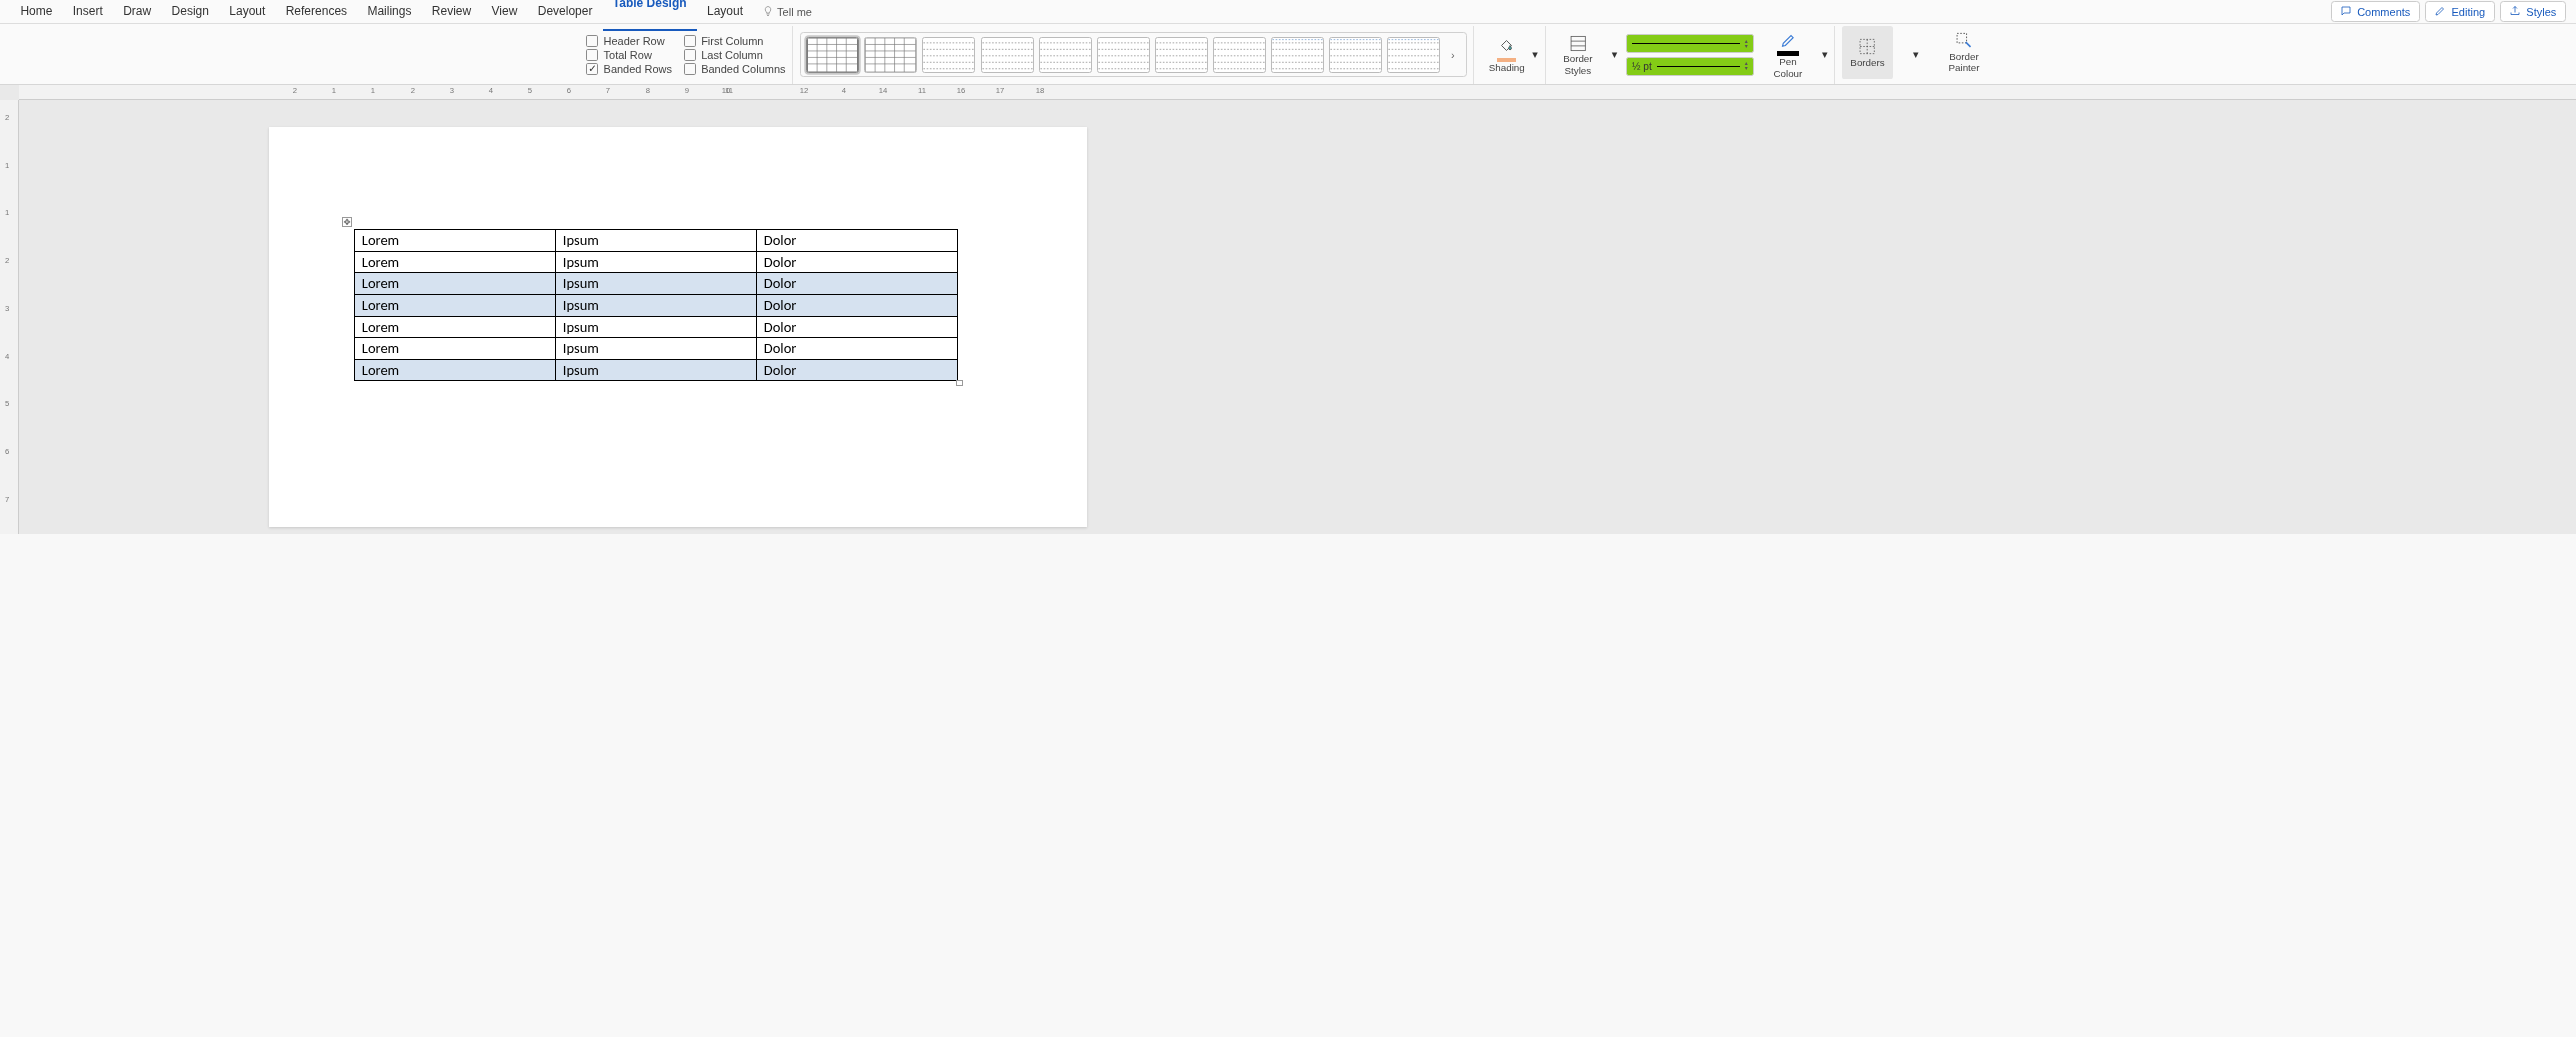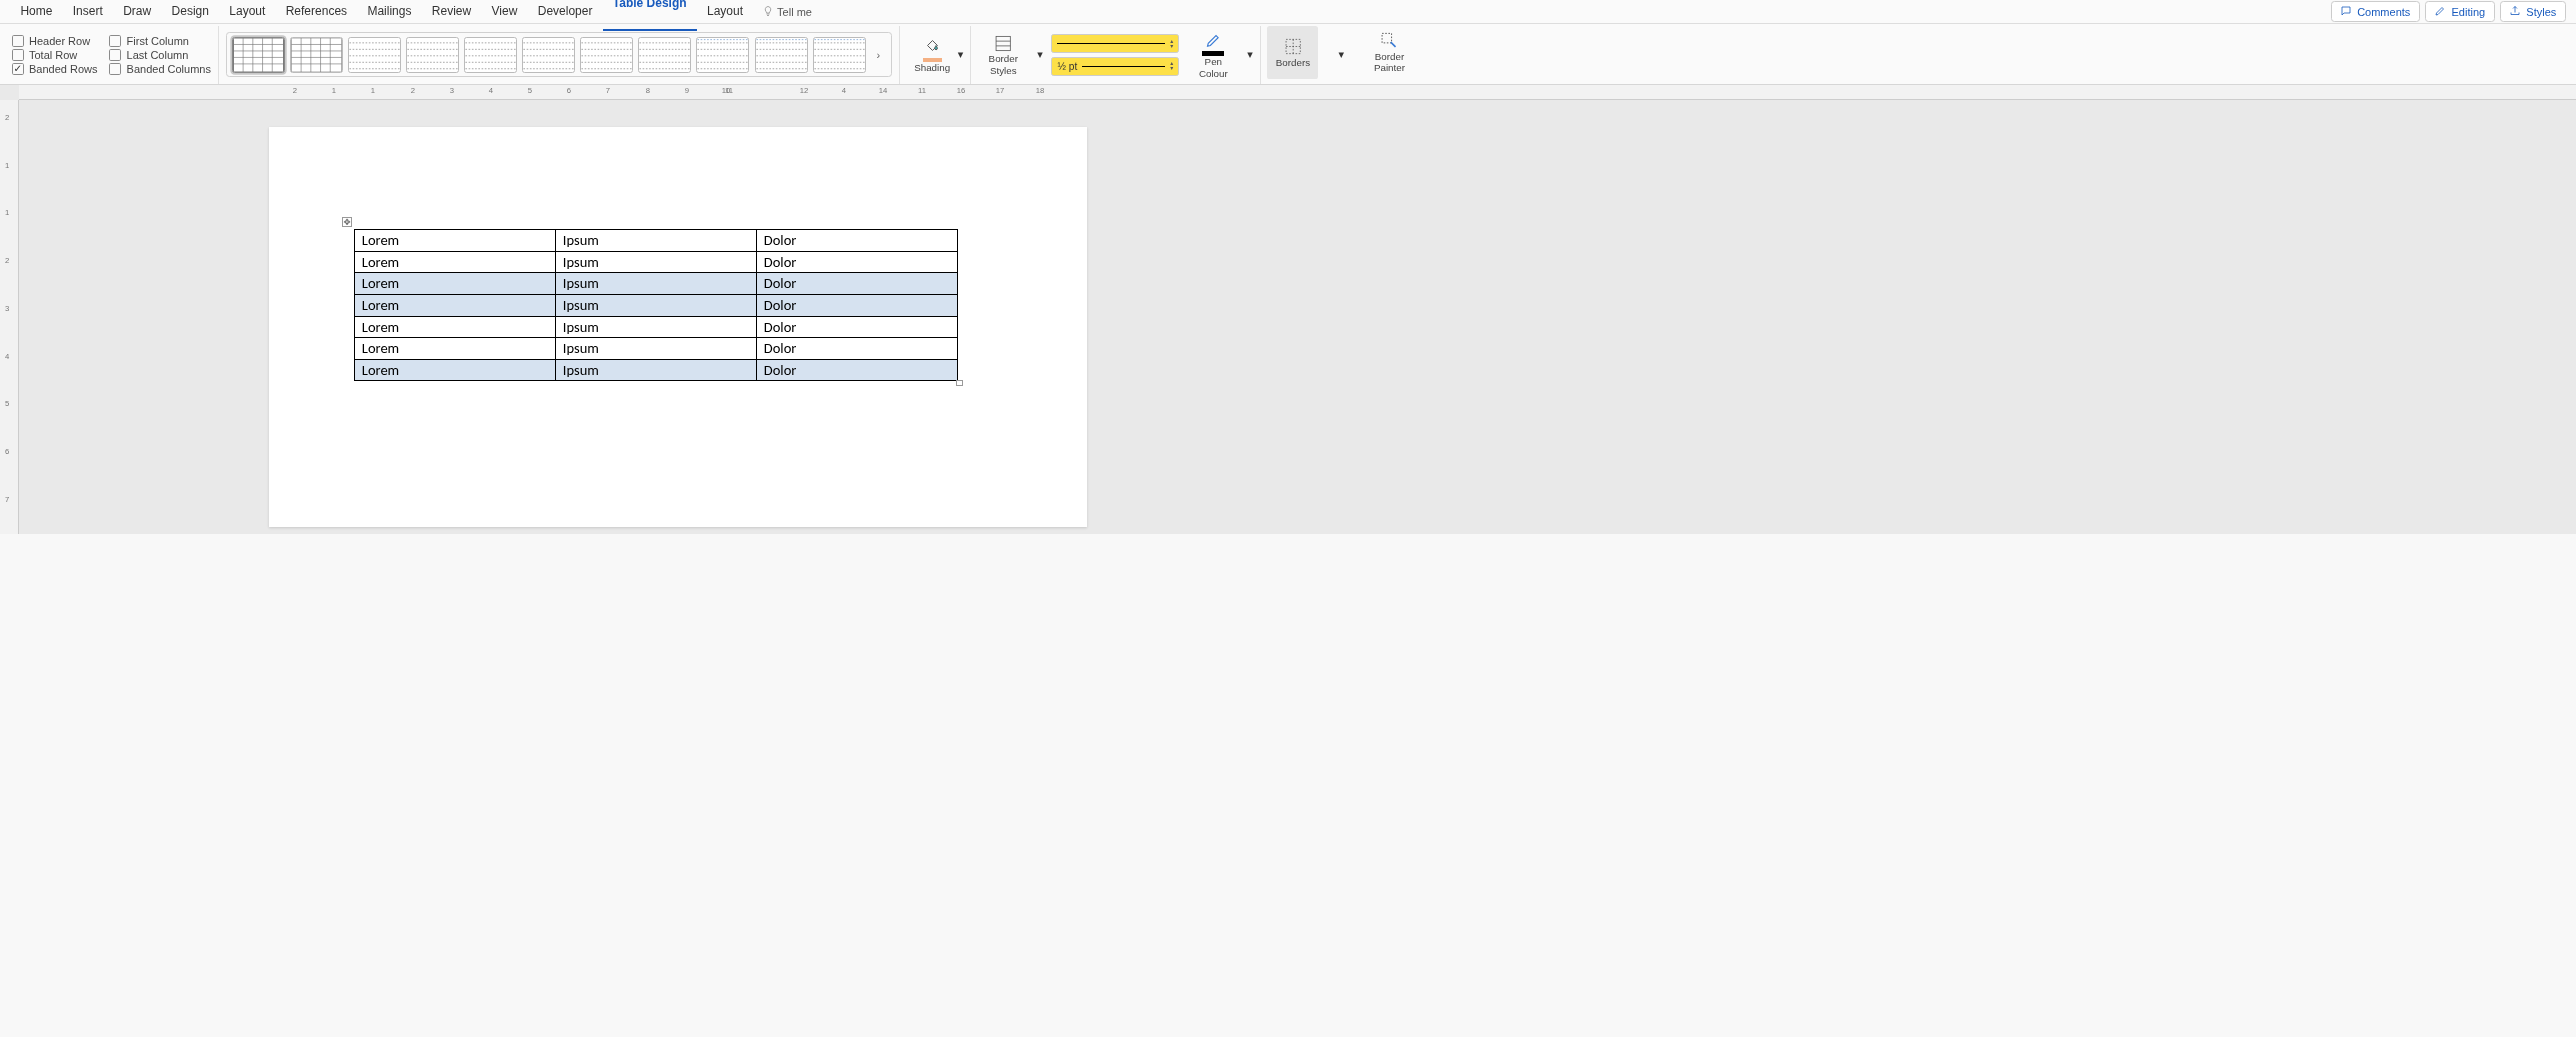--- a/index.html
+++ b/index.html
@@ -58,20 +58,21 @@
 .menubar .rbtn svg { width: 12px; height: 12px; stroke: #185abd; fill: none; stroke-width: 1.6; }
 
 
 .ribbon {
   display: flex;
   align-items: stretch;
   height: 61px;
   background: #fafafa;
   border-bottom: 0.9px solid #d6d6d6;
   padding: 1.7px 5.1px 0;
+  justify-content: center;
 }
 .group {
   display: flex;
   flex-direction: column;
   justify-content: center;
   padding: 0 6.8px;
   border-right: 0.9px solid #e0e0e0;
 }
 .group:last-child { border-right: none; }
 
@@ -118,21 +119,21 @@
 }
 .bigbtn .ic { width: 24px; height: 20.4px; display: flex; align-items: center; justify-content: center; }
 .bigbtn-row { display: flex; align-items: center; }
 
 .shading-ic svg { width: 19px; height: 17px; }
 .shading-swatch { width: 19px; height: 4.3px; background: #f4b083; margin-top: 1.7px; }
 
 
 .linegroup { display: flex; flex-direction: column; gap: 3.4px; align-items: stretch; }
 .linesel {
-  border: 0.9px solid #ccc; border-radius: 2.6px; background: #fde047;
+  border: 0.9px solid #ccc; border-radius: 2.6px; background: #84cc16;
   height: 19px; width: 128px; display: flex; align-items: center;
   padding: 0 5.1px; font-size: 10.2px; gap: 5.1px; cursor: pointer;
 }
 .linesel .line { flex: 1; height: 0; border-top: 0.9px solid #000; }
 .linesel.weight .line { border-top-width: 0.9px; }
 .stepper { display: flex; flex-direction: column; margin-left: auto; gap: 0; }
 .stepper span { font-size: 6px; line-height: 5.1px; color: #555; }
 
 
 .pencolour .ic svg { width: 20.4px; height: 17px; }

